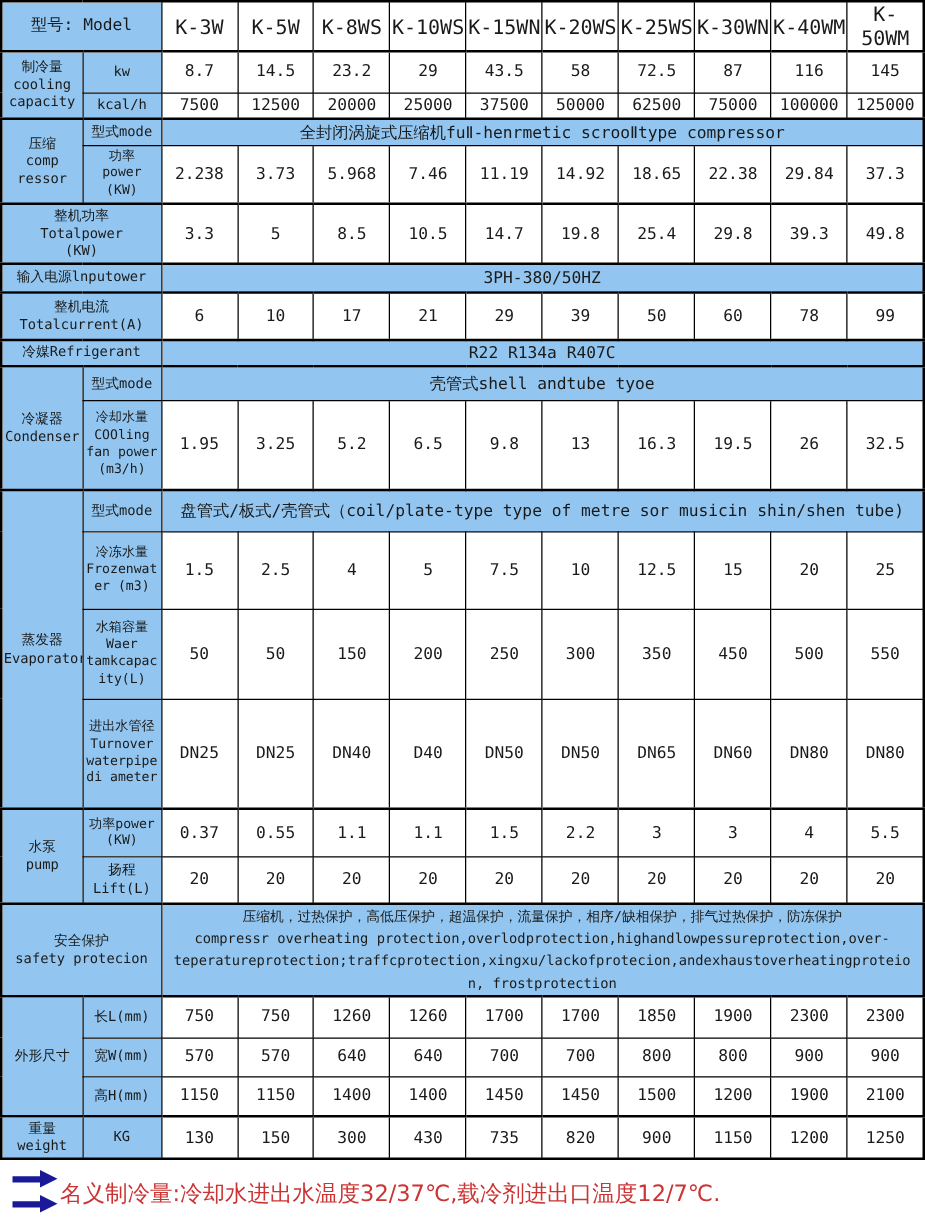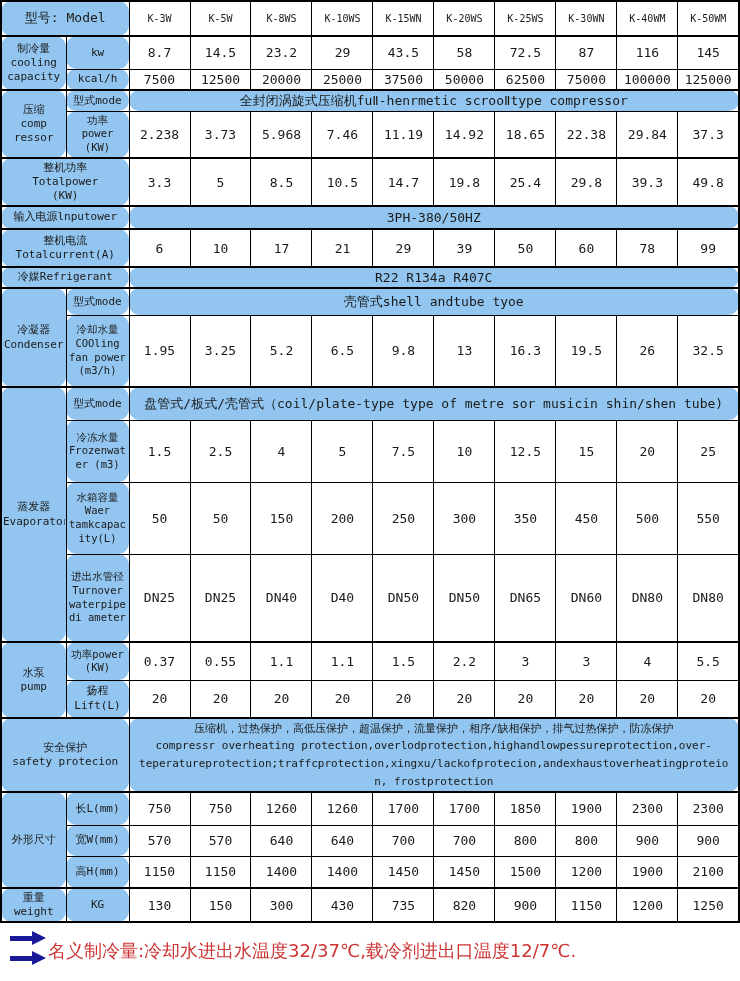--- a/index.html
+++ b/index.html
@@ -20,25 +20,25 @@
   }
   td {
     border: 1px solid var(--border);
     text-align: center;
     vertical-align: middle;
     padding: 0 1px;
     color: #1a1a1a;
     overflow: hidden;
   }
   tr.sec > td { border-top-width: 2px; }
-  .blue { background: var(--blue); border-radius: 11px; }
+  .blue { background: var(--blue); }
   .lbl  { font-size: 11px; white-space: pre-line; line-height: 1.3; }
   .sm   { font-size: 10.5px; }
   .val  { font-size: 13px; background: #ffffff; }
-  .model{ font-size: 10px; }
+  .model{ font-size: 16px; }
   .mode { font-size: 13px; }
   .big  { font-size: 13px; }
   .safety { font-size: 11px; white-space: pre-line; line-height: 1.6; }
 
   .notes { padding: 6px 2px 0 6px; }
   .note  { display: flex; align-items: center; margin-bottom: 2px; height: 18px; }
   .note-text {
     color: var(--red);
     font-size: 18px;
     font-family: "DejaVu Sans", sans-serif;

